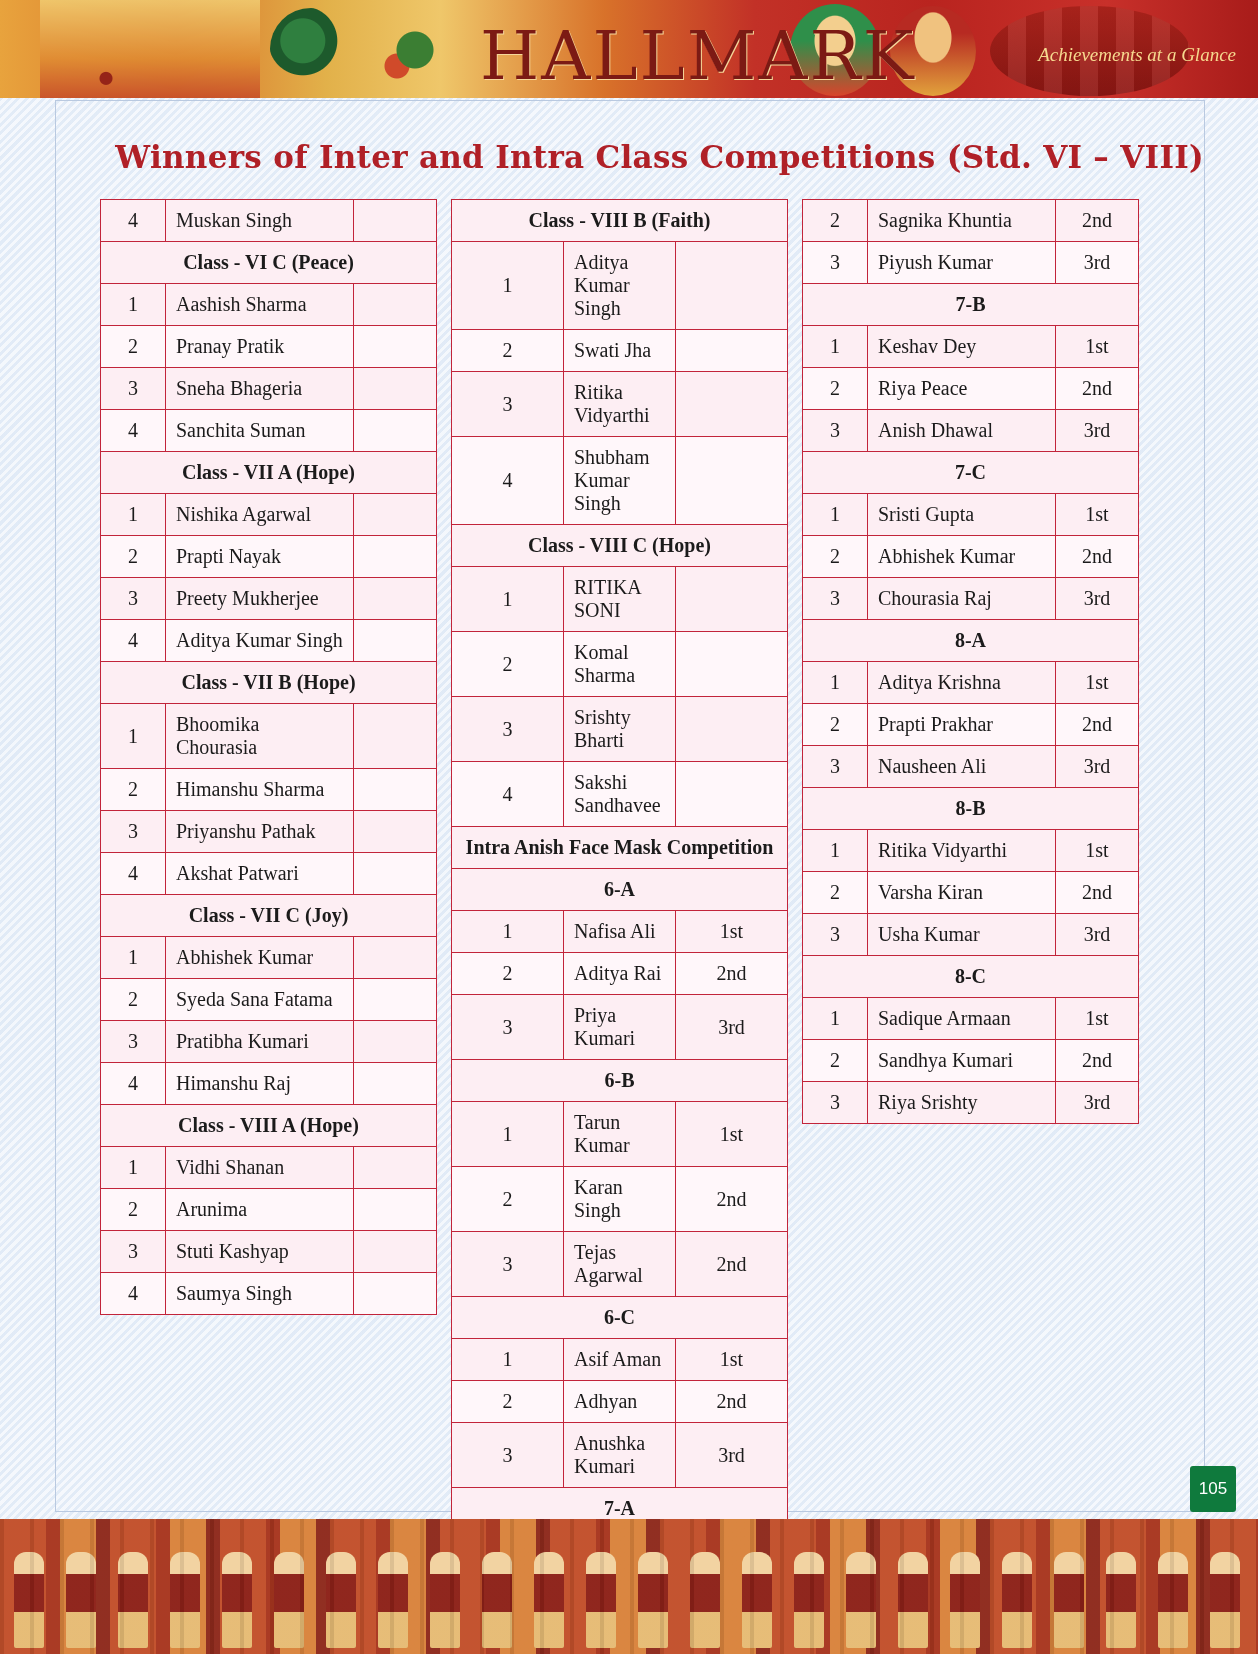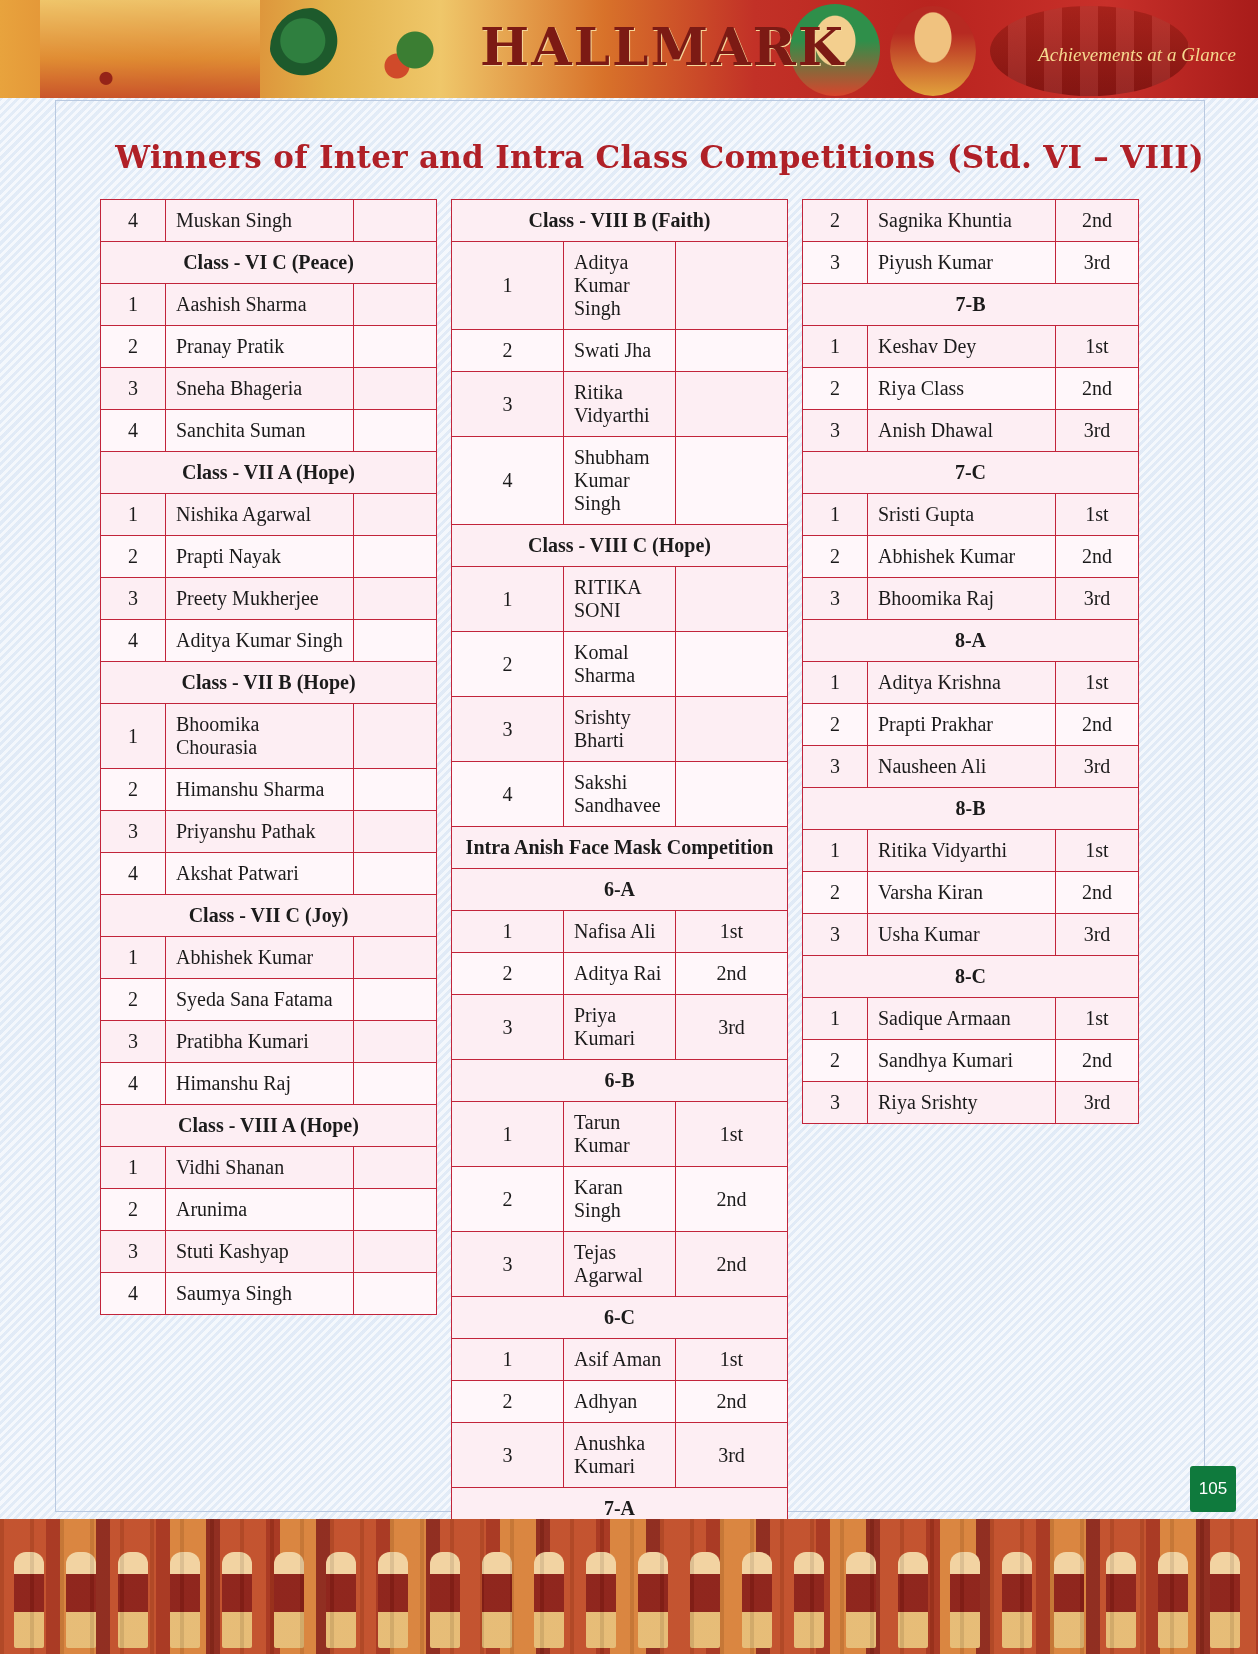--- a/index.html
+++ b/index.html
@@ -44,22 +44,22 @@
     background:
       radial-gradient(circle at 30% 80%, #8f1c16 0 6px, transparent 7px),
       linear-gradient(180deg,#f0c96f 0%, #e08c33 60%, #c8502a 100%);
     -webkit-mask-image: none;
   }
   .banner-title {
     position: absolute;
     left: 480px;
     top: 16px;
     font-family: "DejaVu Serif", serif;
-    font-weight: bold;
-    font-size: 52px;
+    font-weight: normal;
+    font-size: 68px;
     letter-spacing: 2px;
     color: #7c1a14;
     text-shadow: 1px 1px 0 #f6d79a;
   }
   .banner-sub {
     position: absolute;
     right: 22px;
     top: 44px;
     font-family: "Liberation Serif", serif;
     font-style: italic;
@@ -464,21 +464,21 @@
               <tr>
                 <td class="head" colspan="3">7-B</td>
               </tr>
               <tr>
                 <td class="rank">1</td>
                 <td class="name">Keshav Dey</td>
                 <td class="place">1st</td>
               </tr>
               <tr class="alt">
                 <td class="rank">2</td>
-                <td class="name">Riya Class</td>
+                <td class="name">Riya Peace</td>
                 <td class="place">2nd</td>
               </tr>
               <tr>
                 <td class="rank">3</td>
                 <td class="name">Anish Dhawal</td>
                 <td class="place">3rd</td>
               </tr>
               <tr>
                 <td class="head" colspan="3">7-C</td>
               </tr>
@@ -487,21 +487,21 @@
                 <td class="name">Sristi Gupta</td>
                 <td class="place">1st</td>
               </tr>
               <tr class="alt">
                 <td class="rank">2</td>
                 <td class="name">Abhishek Kumar</td>
                 <td class="place">2nd</td>
               </tr>
               <tr>
                 <td class="rank">3</td>
-                <td class="name">Bhoomika Raj</td>
+                <td class="name">Chourasia Raj</td>
                 <td class="place">3rd</td>
               </tr>
               <tr>
                 <td class="head" colspan="3">8-A</td>
               </tr>
               <tr>
                 <td class="rank">1</td>
                 <td class="name">Aditya Krishna</td>
                 <td class="place">1st</td>
               </tr>

